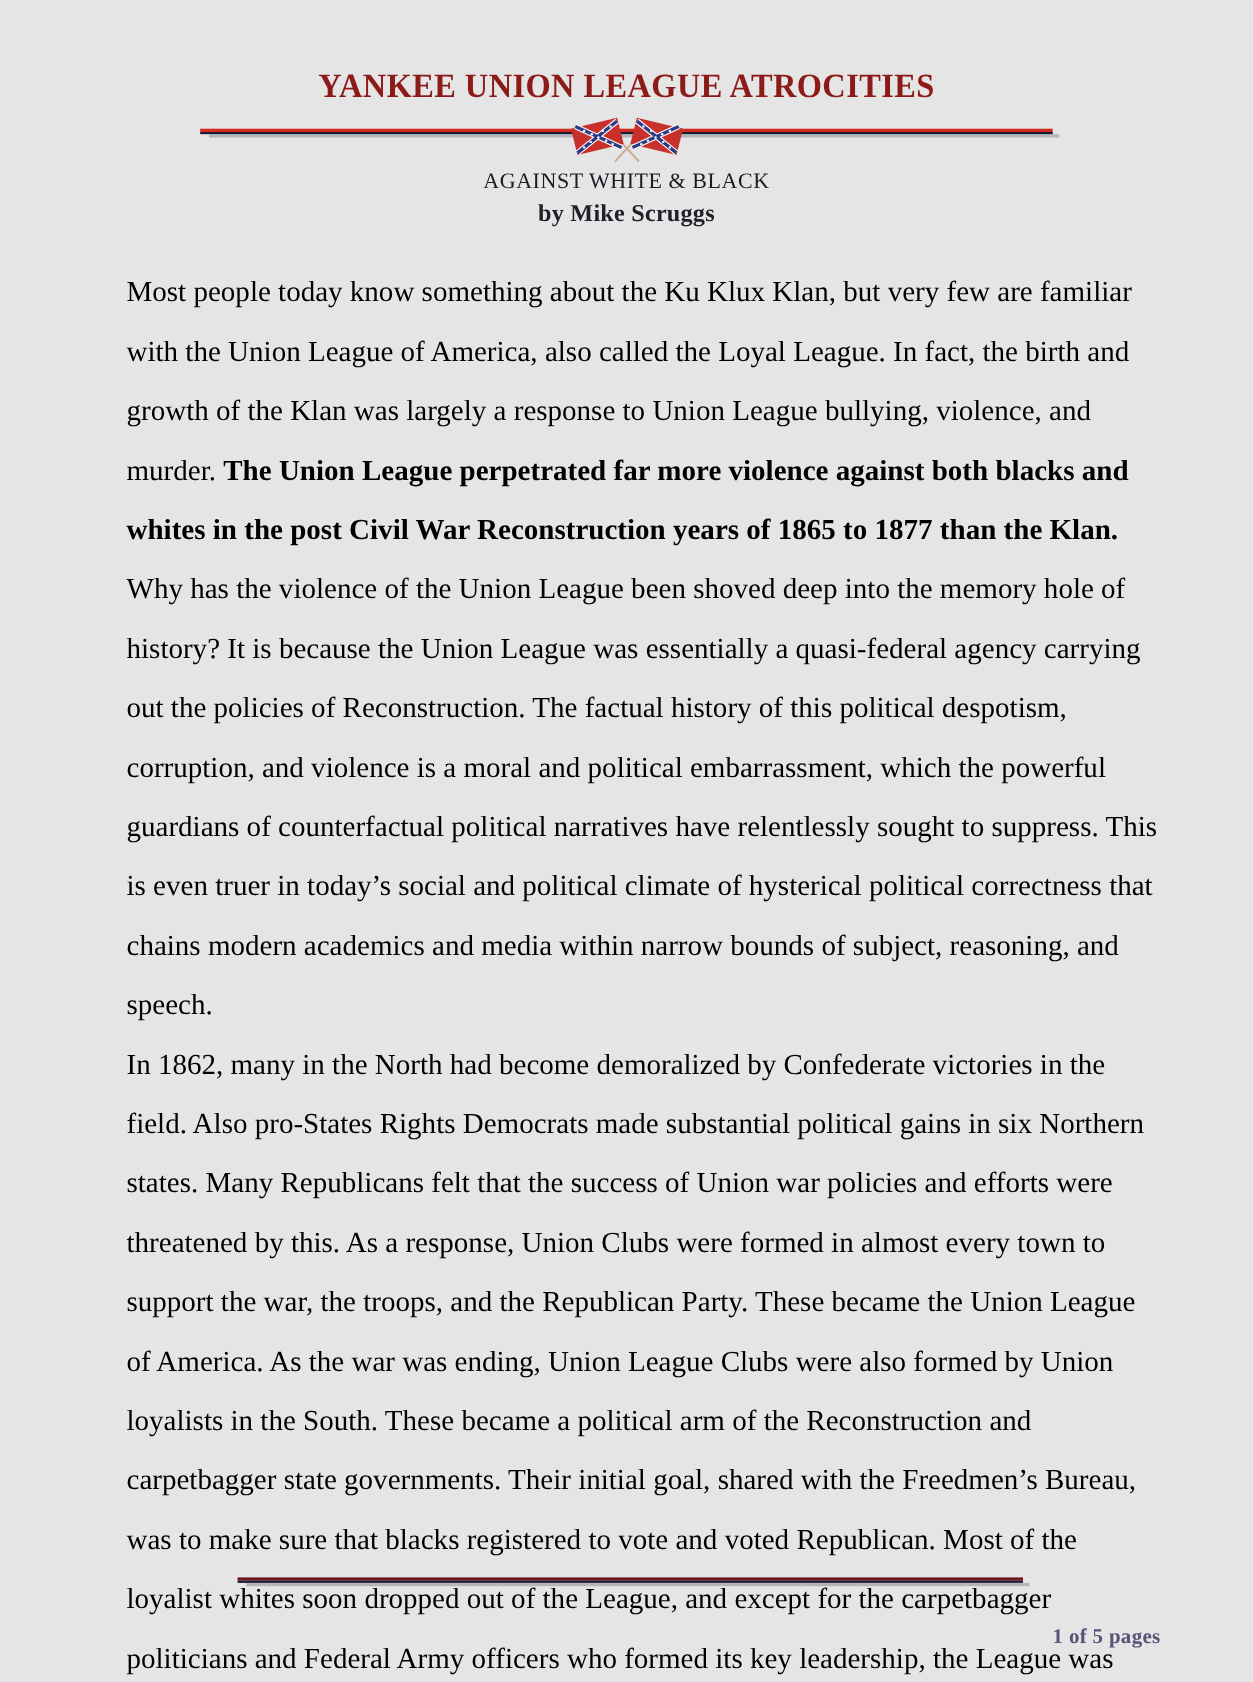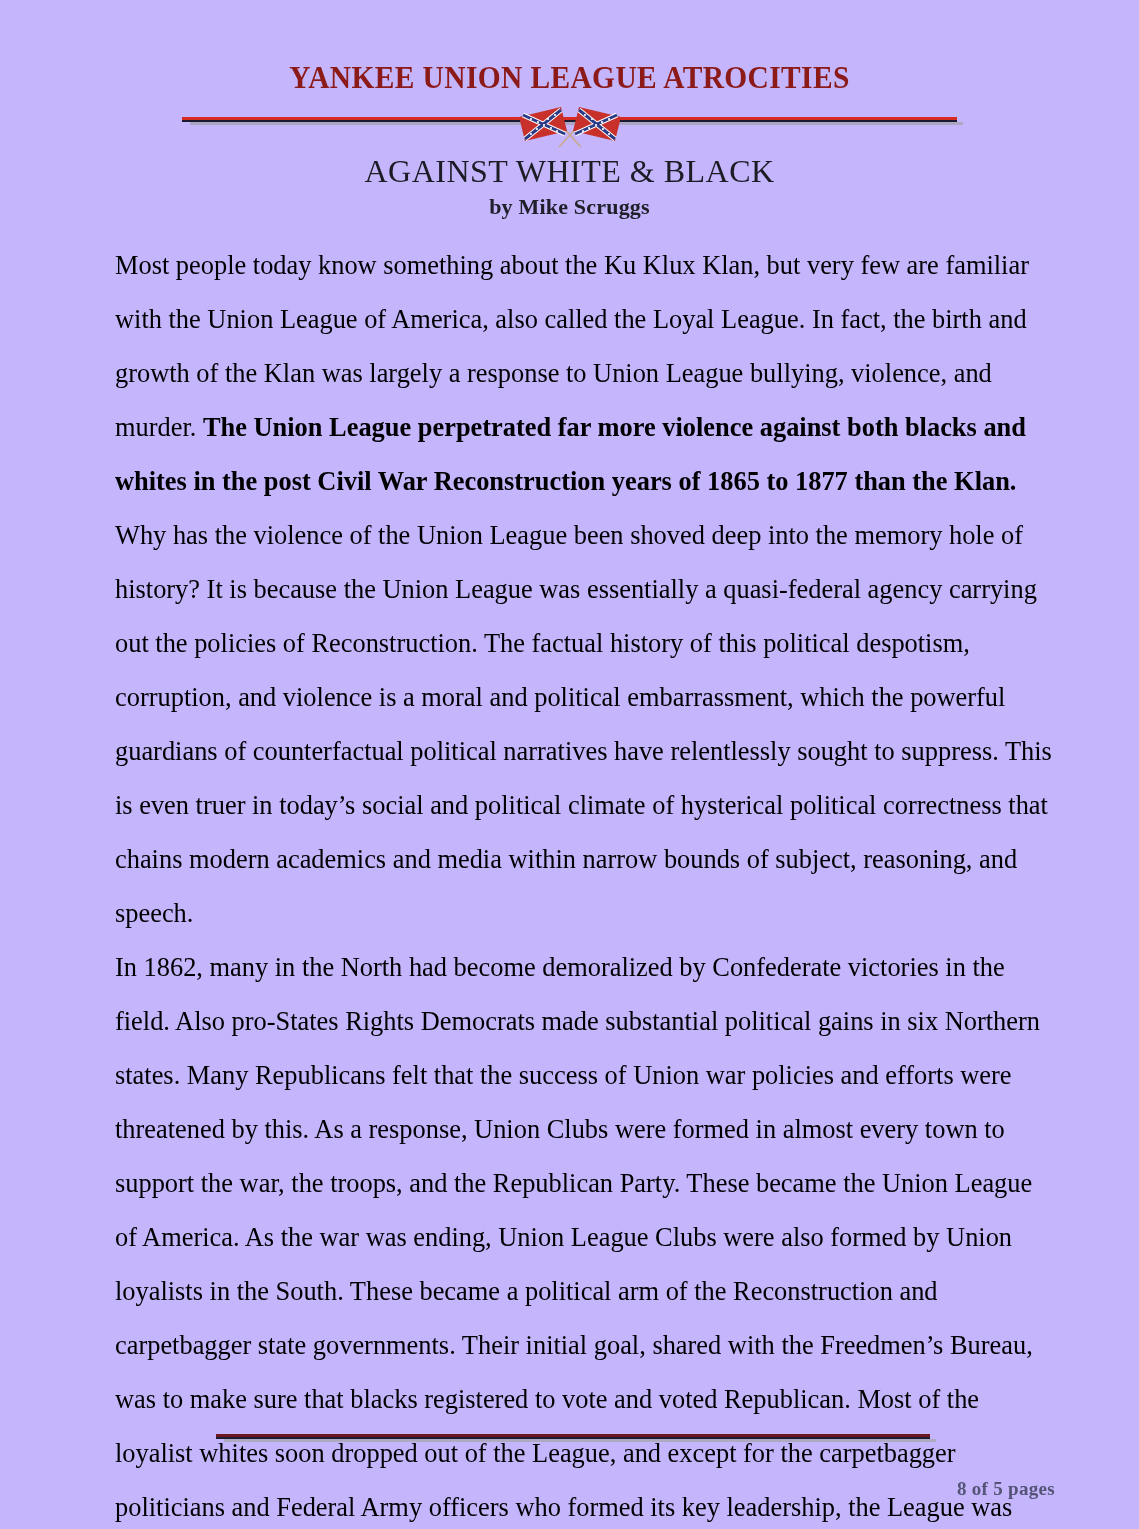--- a/index.html
+++ b/index.html
@@ -11,21 +11,21 @@
     width: 1139px;
     height: 1529px;
     position: relative;
     font-family: "Liberation Serif", "DejaVu Serif", serif;
     overflow: hidden;
   }
 
   .page {
     position: absolute;
     inset: 0;
-    background: #c4b5fd;
+    background: #e5e5e5;
   }
 
   
   .masthead {
     position: absolute;
     left: 0;
     top: 0;
     width: 1139px;
     text-align: center;
   }
@@ -80,21 +80,21 @@
     left: 50%;
     top: -2px;
     width: 118px;
     height: 48px;
     margin-left: -59px;
   }
 
   .subtitle {
     margin: 0;
     padding-top: 12px;
-    font-size: 32px;
+    font-size: 20px;
     font-weight: normal;
     color: #1c1c24;
     letter-spacing: 0.5px;
     line-height: 1.05;
   }
   .byline {
     margin: 0;
     padding-top: 5px;
     font-size: 22px;
     font-weight: bold;
@@ -242,15 +242,15 @@
     <p><span>Most people today know something about the Ku Klux Klan, but very few are familiar with the Union League of America, also called the Loyal League.  In fact, the birth and growth of the Klan was largely a response to Union League bullying, violence, and murder.  </span><span class="emphasis">The Union League perpetrated far more violence against both blacks and whites in the post Civil War Reconstruction years of 1865 to 1877 than the Klan.</span><span>  Why has the violence of the Union League been shoved deep into the memory hole of history?  It is because the Union League was essentially a quasi-federal agency carrying out the policies of Reconstruction.  The factual history of this political despotism, corruption, and violence is a moral and political embarrassment, which the powerful guardians of counterfactual political narratives have relentlessly sought to suppress.  This is even truer in today’s social and political climate of hysterical political correctness that chains modern academics and media within narrow bounds of subject, reasoning, and speech.</span></p>
     <p>In 1862, many in the North had become demoralized by Confederate victories in the field.  Also pro-States Rights Democrats made substantial political gains in six Northern states.  Many Republicans felt that the success of Union war policies and efforts were threatened by this.  As a response, Union Clubs were formed in almost every town to support the war, the troops, and the Republican Party.  These became the Union League of America.  As the war was ending, Union League Clubs were also formed by Union loyalists in the South.  These became a political arm of the Reconstruction and carpetbagger state governments.  Their initial goal, shared with the Freedmen’s Bureau, was to make sure that blacks registered to vote and voted Republican.  Most of the loyalist whites soon dropped out of the League, and except for the carpetbagger politicians and Federal Army officers who formed its key leadership, the League was composed almost exclusively of former slaves and black soldiers of the Federal Army.</p>
   </div>
 
   <div class="footer-rule-wrap">
     <div class="footer-rule-red"></div>
     <div class="footer-rule-dark"></div>
     <div class="footer-rule-shadow"></div>
   </div>
 
-  <div class="page-indicator">8 of 5 pages</div>
+  <div class="page-indicator">1 of 5 pages</div>
 
 </div>
 
 </body></html>

